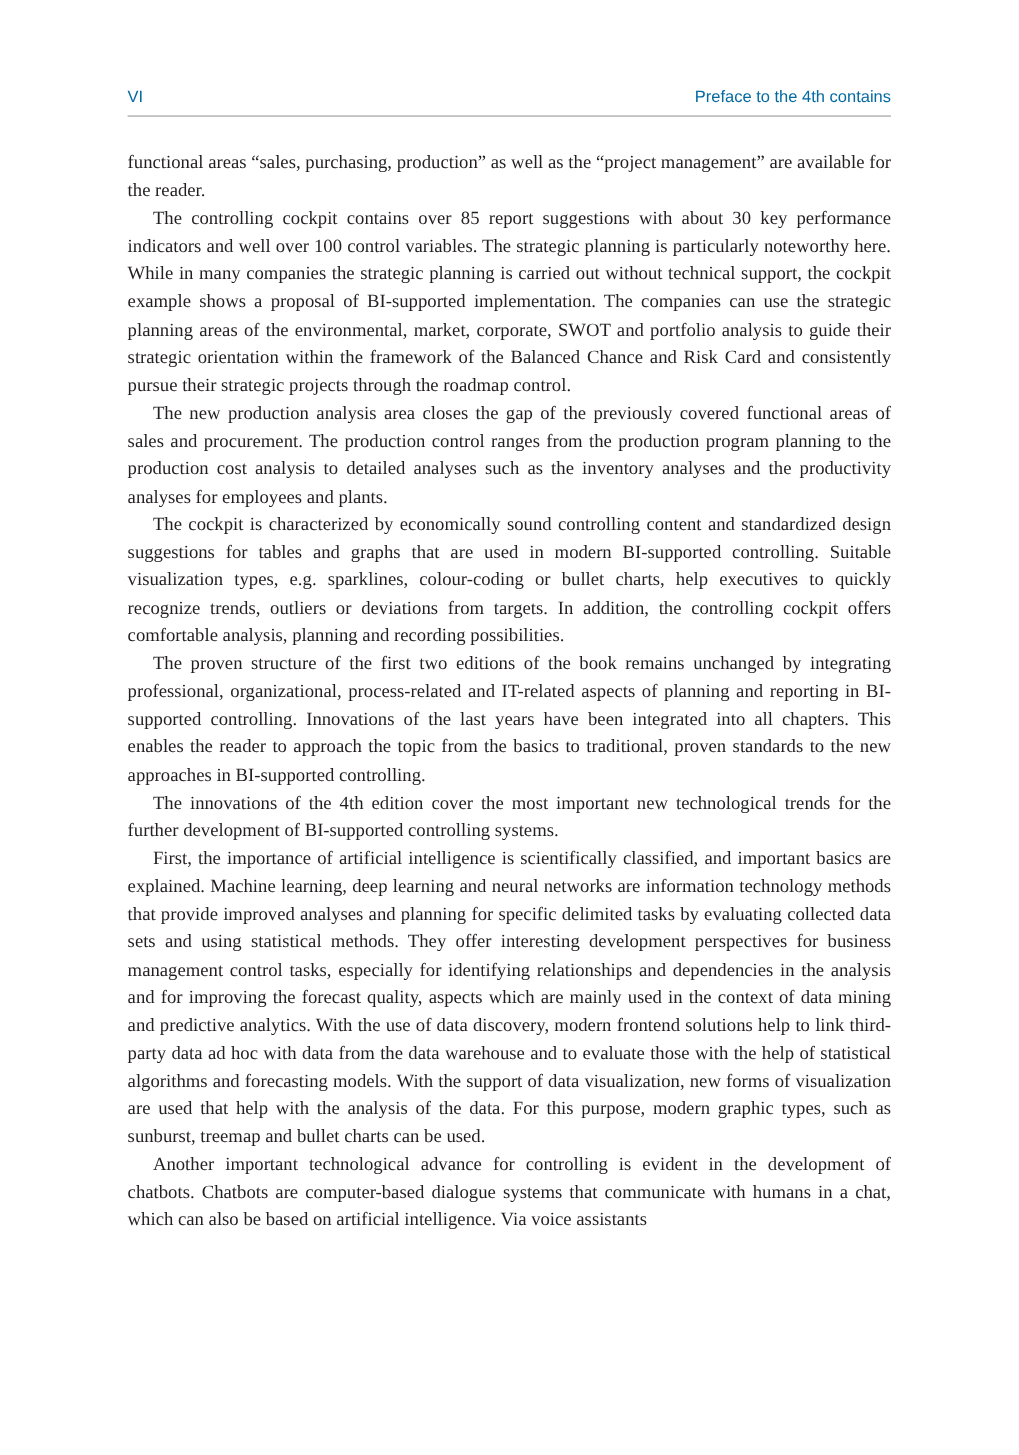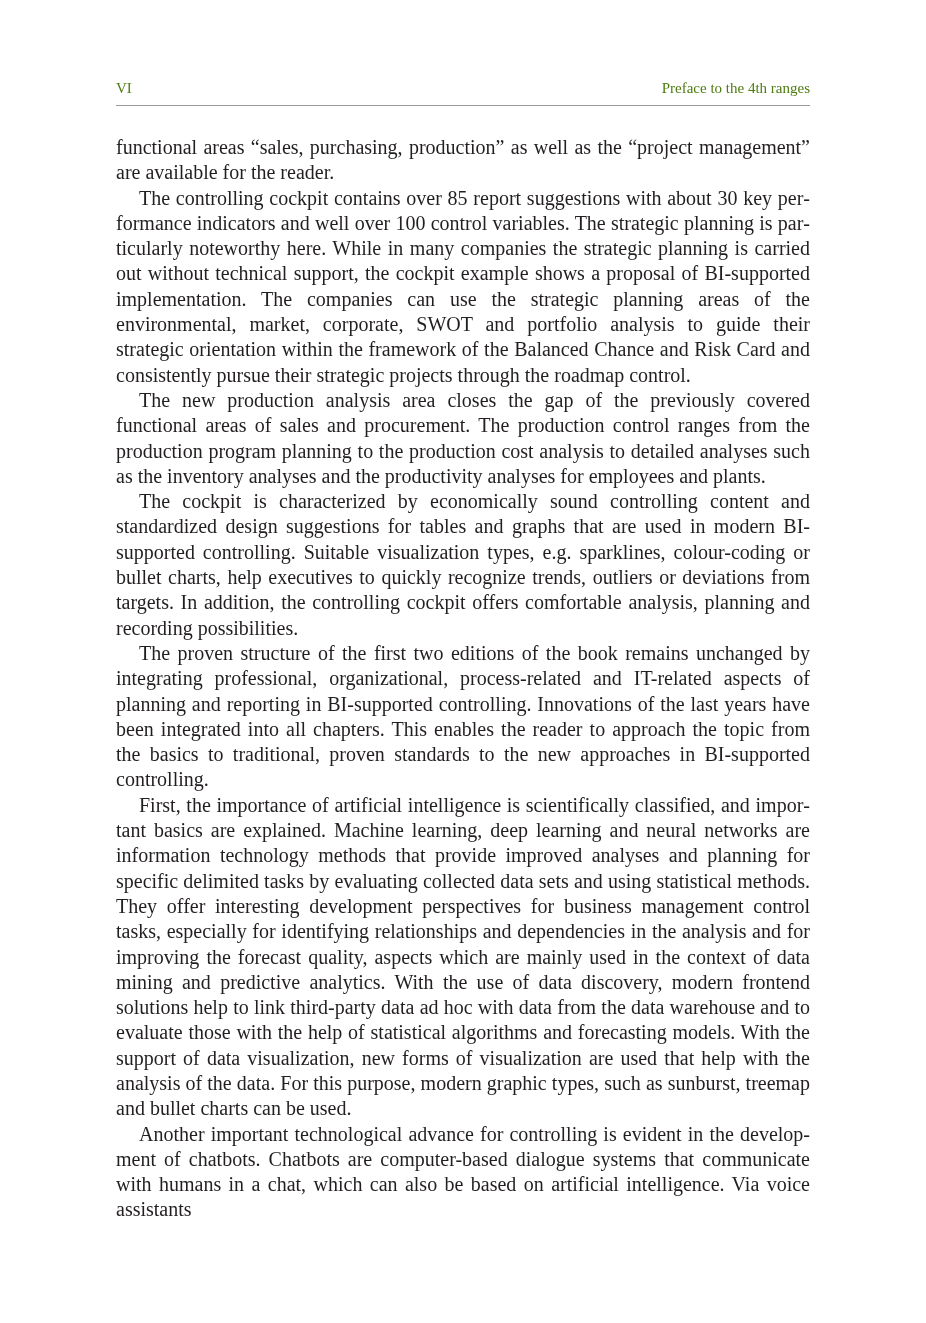--- a/index.html
+++ b/index.html
@@ -18,23 +18,23 @@
       left: 116px;
       top: 0;
       width: 694px;
     }
     .running-head {
       position: absolute;
       top: 80px;
       left: 0;
       width: 694px;
       height: 20px;
-      font-family: Liberation Serif, serif;
+      font-family: Liberation Sans, sans-serif;
       font-size: 15px;
-      color: #4d7c0f;
+      color: #0369a1;
     }
     .running-head .folio {
       position: absolute;
       left: 0;
       top: 0;
     }
     .running-head .section-title {
       position: absolute;
       right: 0;
       top: 0;
@@ -46,47 +46,48 @@
       width: 694px;
       height: 0;
       border-top: 1.5px solid #9a9a9a;
     }
     .body-text {
       position: absolute;
       top: 135px;
       left: 0;
       width: 694px;
       font-family: "Liberation Serif", serif;
-      font-size: 20px;
+      font-size: 17px;
       line-height: 25.3px;
       color: #231f20;
       text-align: justify;
       hyphens: manual;
     }
     .body-text p {
       margin: 0;
       text-indent: 0;
     }
     .body-text p.indent {
       text-indent: 23px;
       font-family: Liberation Serif, serif;
     }
   </style>
 </head>
 <body>
 
 <div class="page">
   <div class="running-head">
     <span class="folio">VI</span>
-    <span class="section-title">Preface to the 4th ranges</span>
+    <span class="section-title">Preface to the 4th contains</span>
   </div>
   <div class="head-rule"></div>
 
   <div class="body-text">
     <p>functional areas “sales, purchasing, production” as well as the “project management” are available for the reader.</p>
     <p class="indent">The controlling cockpit contains over 85 report suggestions with about 30 key per­formance indicators and well over 100 control variables. The strategic planning is par­ticularly noteworthy here. While in many companies the strategic planning is carried out without technical support, the cockpit example shows a proposal of BI-supported implementation. The companies can use the strategic planning areas of the environmen­tal, market, corporate, SWOT and portfolio analysis to guide their strategic orientation within the framework of the Balanced Chance and Risk Card and consistently pursue their strategic projects through the roadmap control.</p>
     <p class="indent">The new production analysis area closes the gap of the previously covered functional areas of sales and procurement. The production control ranges from the production pro­gram planning to the production cost analysis to detailed analyses such as the inventory analyses and the productivity analyses for employees and plants.</p>
     <p class="indent">The cockpit is characterized by economically sound controlling content and standard­ized design suggestions for tables and graphs that are used in modern BI-supported con­trolling. Suitable visualization types, e.g. sparklines, colour-coding or bullet charts, help executives to quickly recognize trends, outliers or deviations from targets. In addition, the controlling cockpit offers comfortable analysis, planning and recording possibilities.</p>
     <p class="indent">The proven structure of the first two editions of the book remains unchanged by inte­grating professional, organizational, process-related and IT-related aspects of planning and reporting in BI-supported controlling. Innovations of the last years have been inte­grated into all chapters. This enables the reader to approach the topic from the basics to traditional, proven standards to the new approaches in BI-supported controlling.</p>
+    <p class="indent">The innovations of the 4th edition cover the most important new technological trends for the further development of BI-supported controlling systems.</p>
     <p class="indent">First, the importance of artificial intelligence is scientifically classified, and impor­tant basics are explained. Machine learning, deep learning and neural networks are infor­mation technology methods that provide improved analyses and planning for specific delimited tasks by evaluating collected data sets and using statistical methods. They offer interesting development perspectives for business management control tasks, especially for identifying relationships and dependencies in the analysis and for improving the fore­cast quality, aspects which are mainly used in the context of data mining and predictive analytics. With the use of data discovery, modern frontend solutions help to link third-party data ad hoc with data from the data warehouse and to evaluate those with the help of statistical algorithms and forecasting models. With the support of data visualization, new forms of visualization are used that help with the analysis of the data. For this pur­pose, modern graphic types, such as sunburst, treemap and bullet charts can be used.</p>
     <p class="indent">Another important technological advance for controlling is evident in the develop­ment of chatbots. Chatbots are computer-based dialogue systems that communicate with humans in a chat, which can also be based on artificial intelligence. Via voice assistants</p>
   </div>
 </div>
 
 </body></html>

